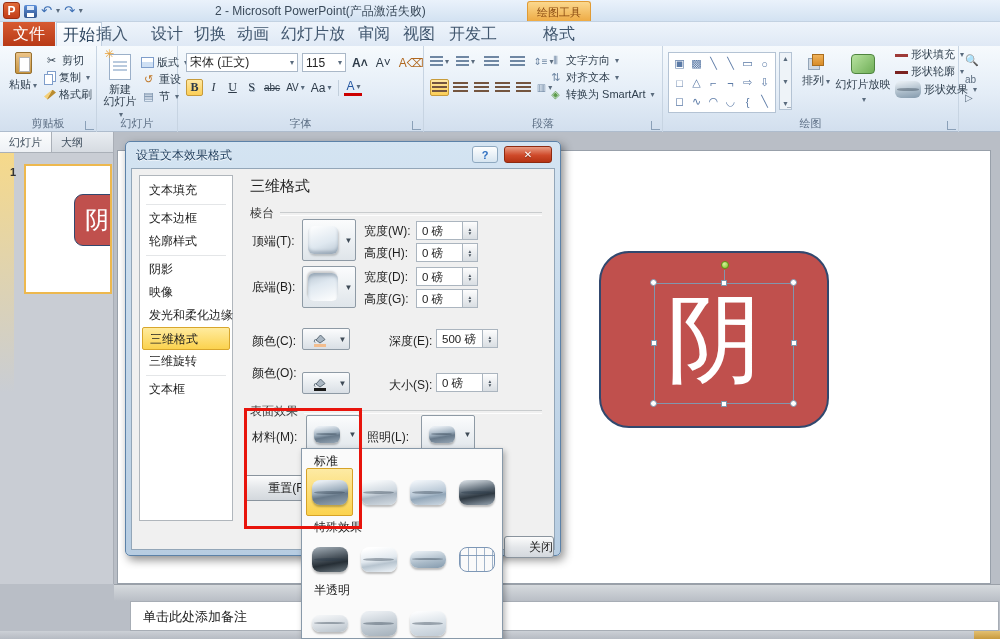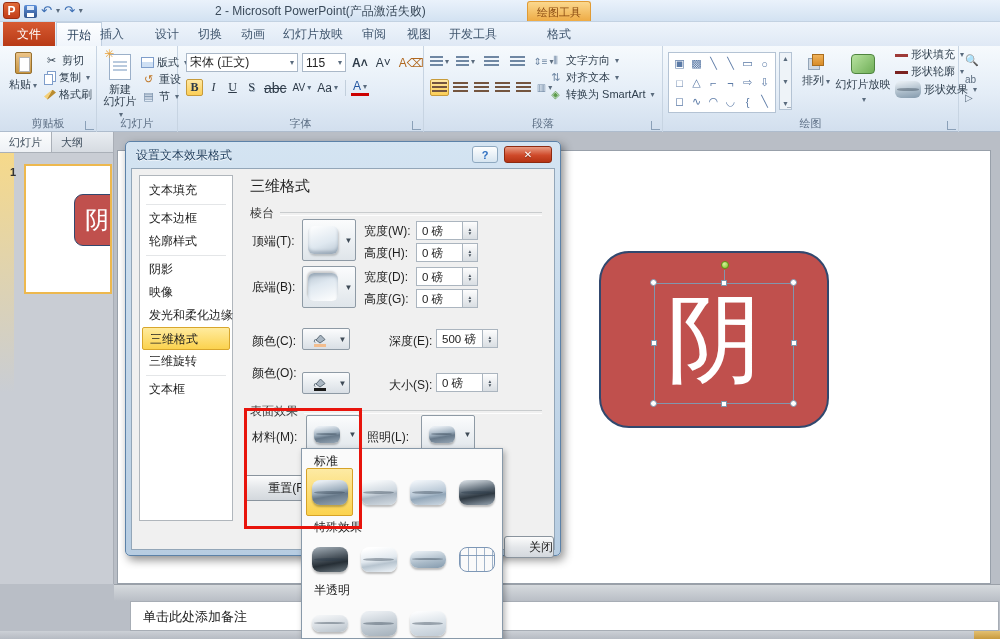--- a/index.html
+++ b/index.html
@@ -20,21 +20,21 @@
   .floppy { width:13px; height:13px; background:linear-gradient(#5b8ed8,#33568f); border-radius:2px; position:relative; }
   .floppy::after { content:""; position:absolute; left:3px; top:1px; width:7px; height:4px; background:#dce8f8; }
   .floppy::before { content:""; position:absolute; left:3px; bottom:1px; width:7px; height:4px; background:#fff; }
   .title-text { position:absolute; left:215px; top:3px; font-size:12px; color:#3a4a5a; white-space:nowrap; }
   .ctxgroup { position:absolute; left:527px; top:1px; width:64px; height:20px; border-radius:3px 3px 0 0;
     background:linear-gradient(#fbd88e,#eeab45); color:#8a4b12; font-size:11px; text-align:center; line-height:20px;
     border:1px solid #e09b35; border-bottom:none; }
   
   .tabrow { position:absolute; left:0; top:22px; right:0; height:24px;
     background:linear-gradient(#eef4fb,#dfe9f5); }
-  .tab { position:absolute; top:0; height:24px; text-align:center; line-height:24px; color:#40566e; font-size:12px; }
+  .tab { position:absolute; top:0; height:24px; text-align:center; line-height:24px; color:#40566e; font-size:16px; }
   .tab.file { background:linear-gradient(#d75a31,#b83a16); color:#fff; border-radius:0 0 0 0; }
   .tab.active { background:linear-gradient(#fdfeff,#f0f5fb); border:1px solid #c0cfe0; border-bottom:none; color:#2e4660; }
   
   .ribbon { position:absolute; left:0; top:46px; right:0; height:86px;
     background:linear-gradient(#f6fafd,#e4edf7 55%,#d2dfee); border-bottom:1px solid #aebccd; }
   .grp { position:absolute; top:0; height:86px; border-right:1px solid #c7d4e2; }
   .glabel { position:absolute; bottom:1px; left:0; right:0; text-align:center; font-size:11px; color:#5d6f85; }
   .launcher { position:absolute; right:2px; bottom:2px; width:9px; height:9px; border-left:1px solid #8aa0b8; border-bottom:1px solid #8aa0b8; }
   .sbtn { display:flex; align-items:center; gap:3px; font-size:11px; color:#31404f; padding:1px 2px; white-space:nowrap; }
   .arw::after { content:"▾"; font-size:8px; color:#5a6b7d; margin-left:2px; }
@@ -247,21 +247,21 @@
           </span>
         <span class="fbtn" style="font-weight:bold">A˄</span>
         <span class="fbtn">A˅</span>
         <span class="fbtn" style="color:#b06820">A⌫</span>
       </div>
       <div style="position:absolute;left:8px;top:33px;display:flex;gap:2px;align-items:center">
         <span class="fbtn on" style="font-weight:bold;font-family:'Liberation Serif',serif">B</span>
         <span class="fbtn" style="font-style:italic;font-family:'Liberation Serif',serif">I</span>
         <span class="fbtn" style="text-decoration:underline;font-family:'Liberation Serif',serif">U</span>
         <span class="fbtn" style="font-family:'Liberation Serif',serif;text-shadow:1px 1px 0 #9ab">S</span>
-        <span class="fbtn" style="text-decoration:line-through;font-size:14px">abc</span>
+        <span class="fbtn" style="text-decoration:line-through;font-size:10px">abc</span>
         <span class="fbtn arw" style="font-size:10px">AV</span>
         <span class="fbtn arw">Aa</span>
         <span style="width:1px;height:16px;background:#c2cfdc;margin:0 3px"></span>
         <span class="fbtn arw" style="color:#2255a0;border-bottom:3px solid #c00;line-height:11px">A</span>
       </div>
       <div class="glabel">字体</div>
       <div class="launcher"></div>
     </div>
 
     <div class="grp" style="left:424px;width:239px">

